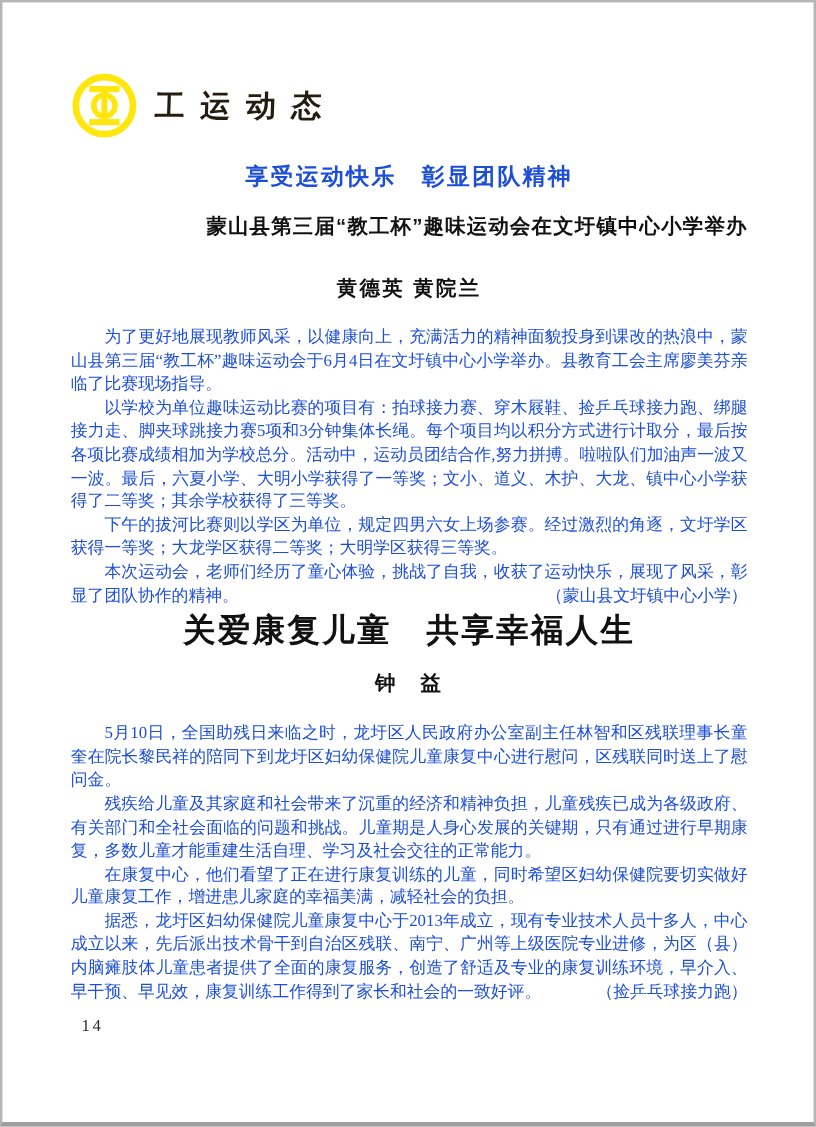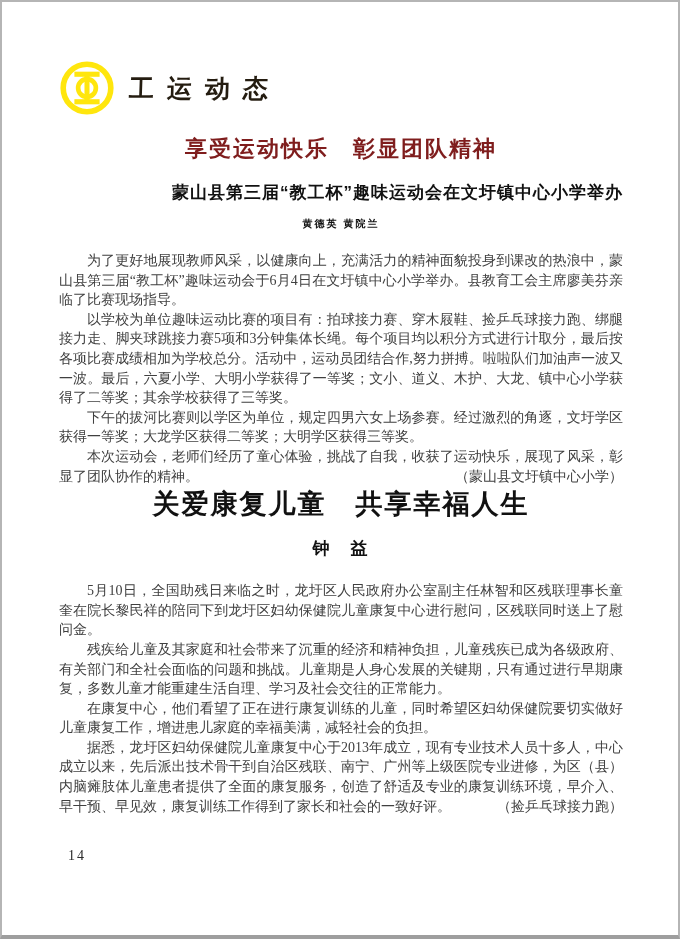--- a/index.html
+++ b/index.html
@@ -38,50 +38,50 @@
     letter-spacing: 13px;
     color: #241c10;
     font-family: "Liberation Serif", "DejaVu Serif", serif;
     transform: skewX(-2deg);
     white-space: nowrap;
   }
   
   .article-title-serif {
     margin-top: 18px;
     text-align: center;
-    font-size: 22px;
+    font-size: 19px;
     font-weight: 700;
     letter-spacing: 2px;
     font-family: "Liberation Serif", "DejaVu Serif", serif;
-    color: #7f1d1d;
+    color: #1d4ed8;
   }
   .article-subtitle {
     margin-top: 17px;
     text-align: right;
     font-size: 17px;
     font-weight: 700;
     letter-spacing: 1px;
     font-family: "Liberation Sans", "DejaVu Sans", sans-serif;
     color: #111;
   }
   .article-authors {
-    margin-top: 13px;
+    margin-top: 29px;
     text-align: center;
-    font-size: 10px;
+    font-size: 17px;
     font-weight: 700;
     letter-spacing: 2px;
     font-family: "Liberation Sans", "DejaVu Sans", sans-serif;
     color: #111;
   }
   .article-body {
     margin-top: 20px;
     font-size: 14px;
     line-height: 19.6px;
     text-align: justify;
-    color: #404040;
+    color: #1d4ed8;
   }
   .article-body p {
     text-indent: 2em;
     margin: 0;
   }
   .attribution {
     float: right;
     text-indent: 0;
   }
   

